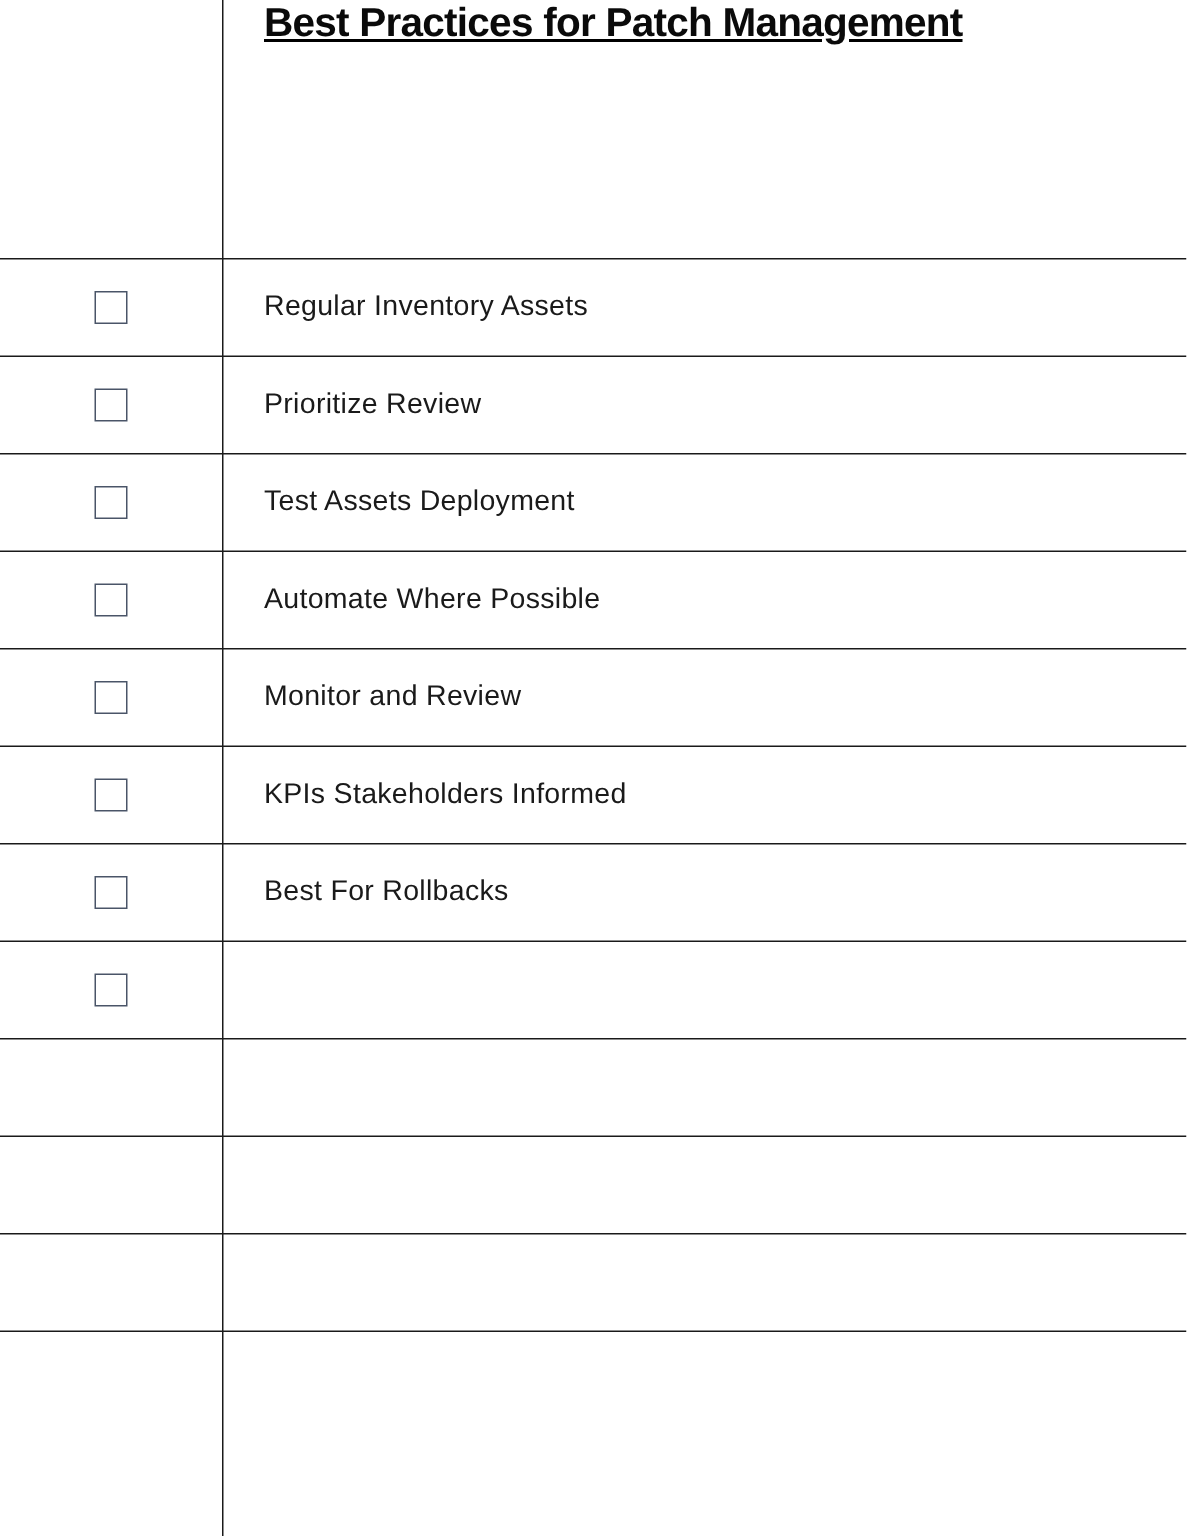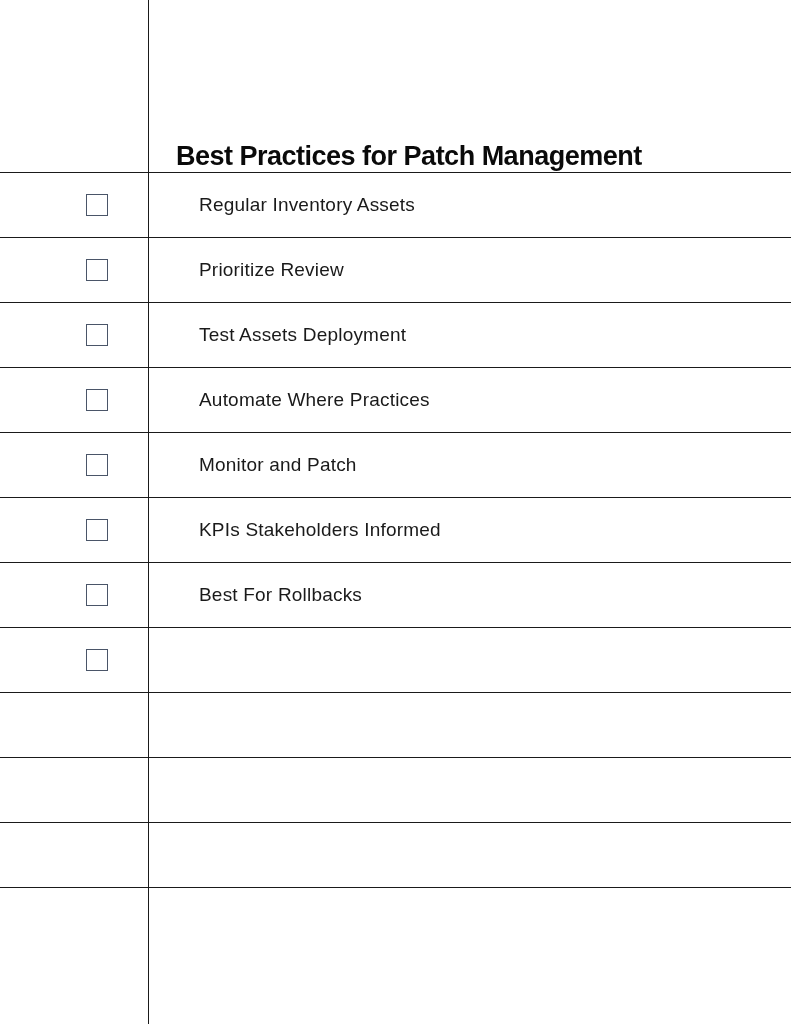--- a/index.html
+++ b/index.html
@@ -23,38 +23,38 @@
       position: absolute;
       left: 148px;
       top: 0;
       width: 1px;
       height: 100%;
       background: #1a1a1a;
     }
     .header {
       height: 172px;
       display: flex;
-      align-items: flex-end;
+      align-items: flex-start;
       padding-left: 176px;
+      text-decoration: underline;
     }
     .title {
       font-size: 27px;
       font-weight: 800;
       color: #0a0a0a;
       letter-spacing: -0.5px;
     }
     .rows {
       width: 100%;
     }
     .row {
       height: 65px;
       border-top: 1px solid #1a1a1a;
       display: flex;
       align-items: center;
-      padding-left: 23px;
     }
     .checkbox-cell {
       width: 148px;
       height: 100%;
       display: flex;
       align-items: center;
       justify-content: center;
     }
     .checkbox {
       width: 22px;
@@ -97,27 +97,27 @@
     <div class="row">
       <div class="checkbox-cell">
         <div class="checkbox"></div>
       </div>
       <div class="label-cell">Test Assets Deployment</div>
     </div>
     <div class="row">
       <div class="checkbox-cell">
         <div class="checkbox"></div>
       </div>
-      <div class="label-cell">Automate Where Practices</div>
+      <div class="label-cell">Automate Where Possible</div>
     </div>
     <div class="row">
       <div class="checkbox-cell">
         <div class="checkbox"></div>
       </div>
-      <div class="label-cell">Monitor and Patch</div>
+      <div class="label-cell">Monitor and Review</div>
     </div>
     <div class="row">
       <div class="checkbox-cell">
         <div class="checkbox"></div>
       </div>
       <div class="label-cell">KPIs Stakeholders Informed</div>
     </div>
     <div class="row">
       <div class="checkbox-cell">
         <div class="checkbox"></div>

